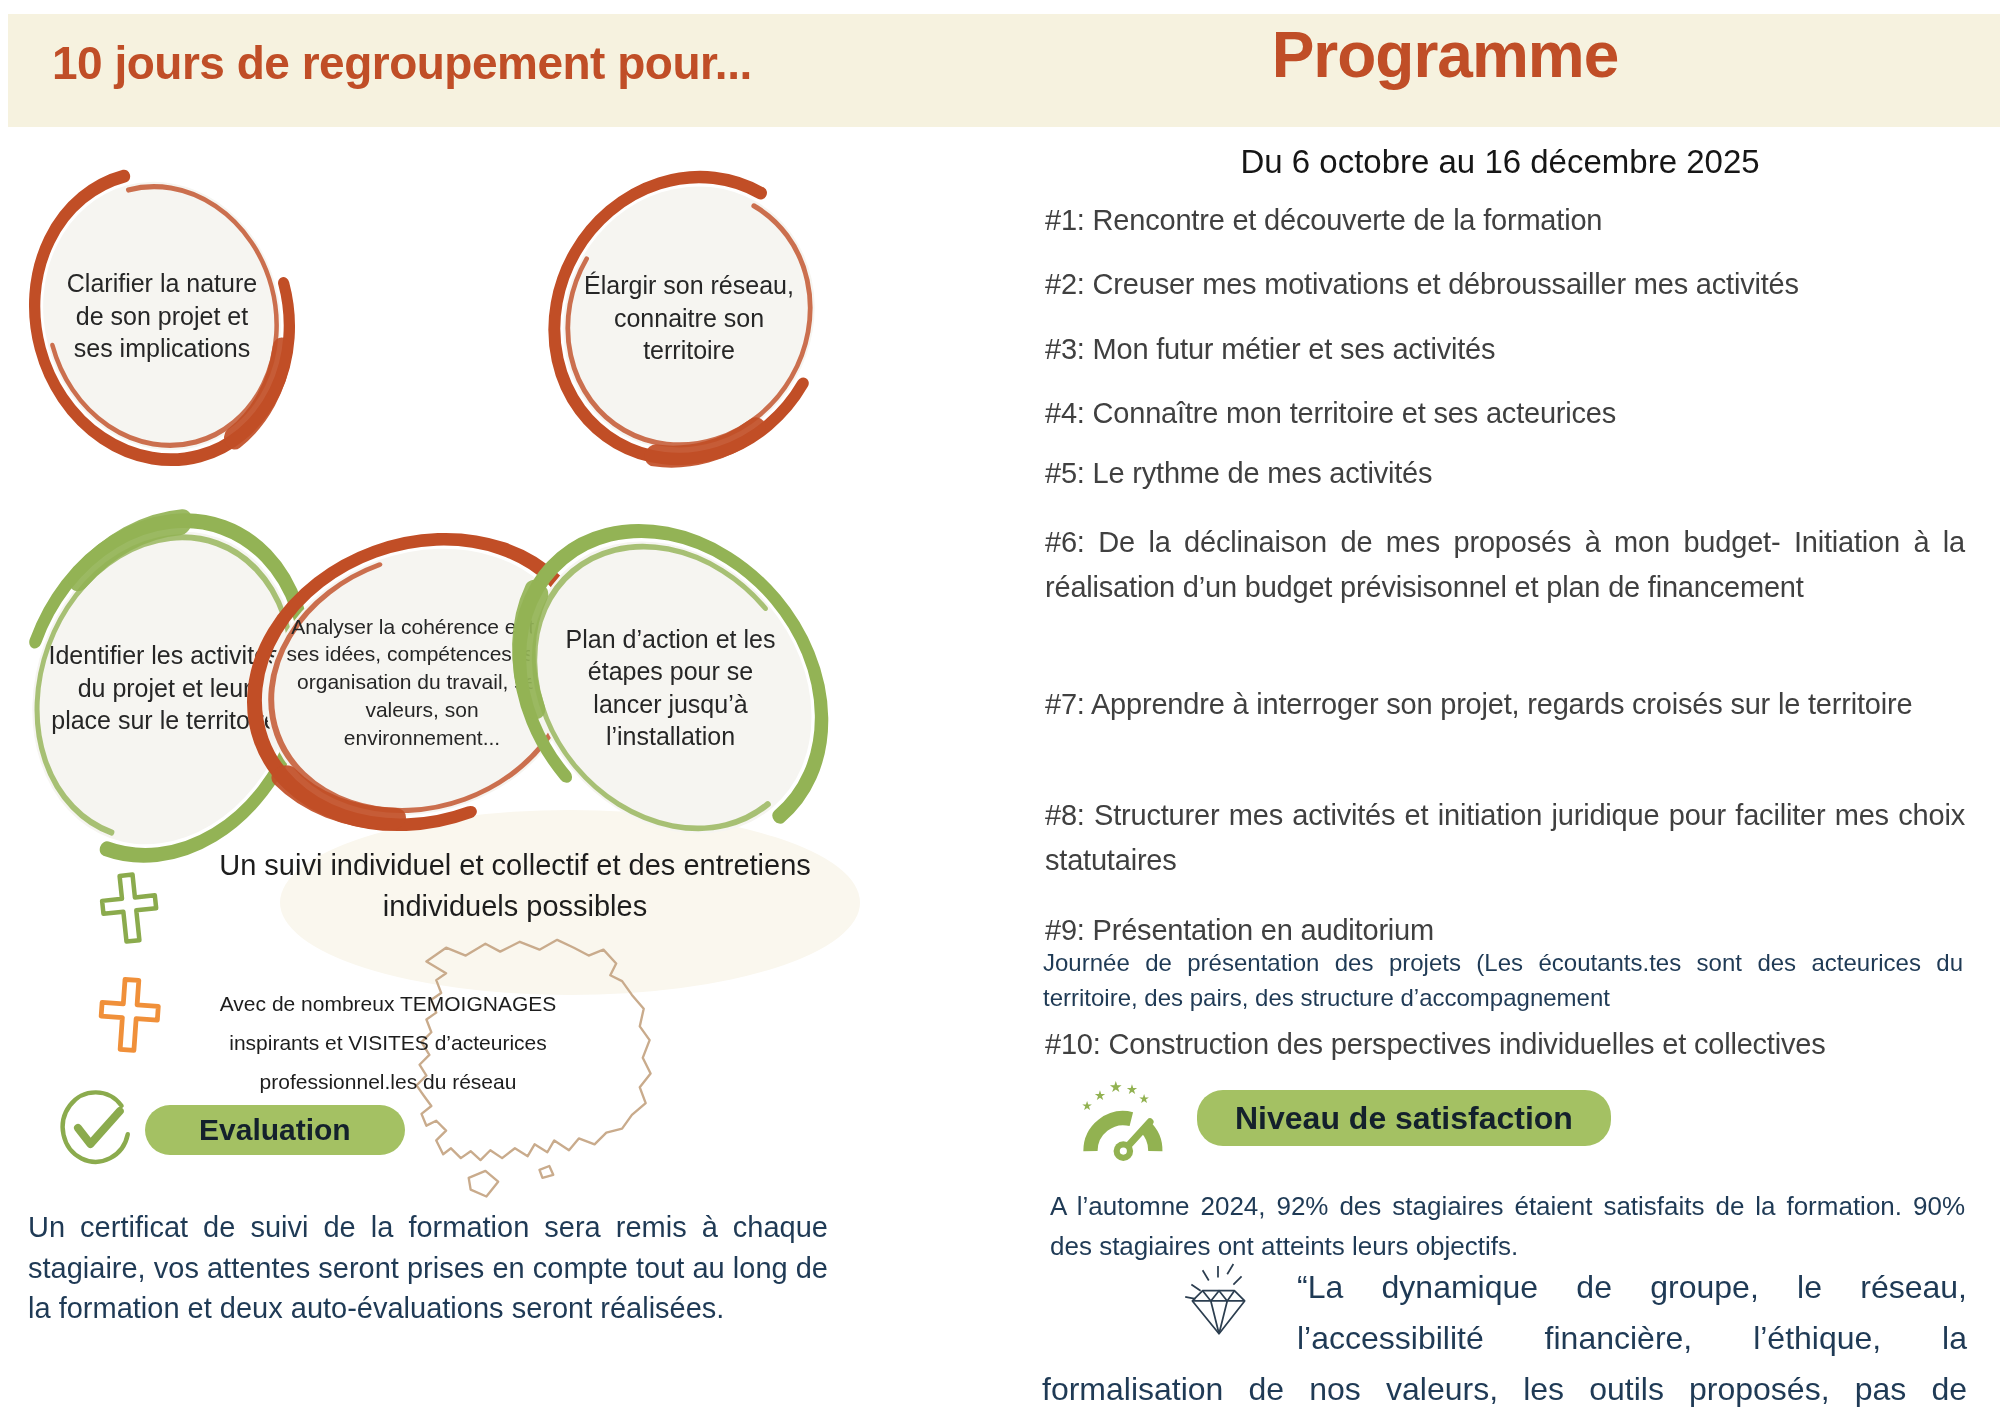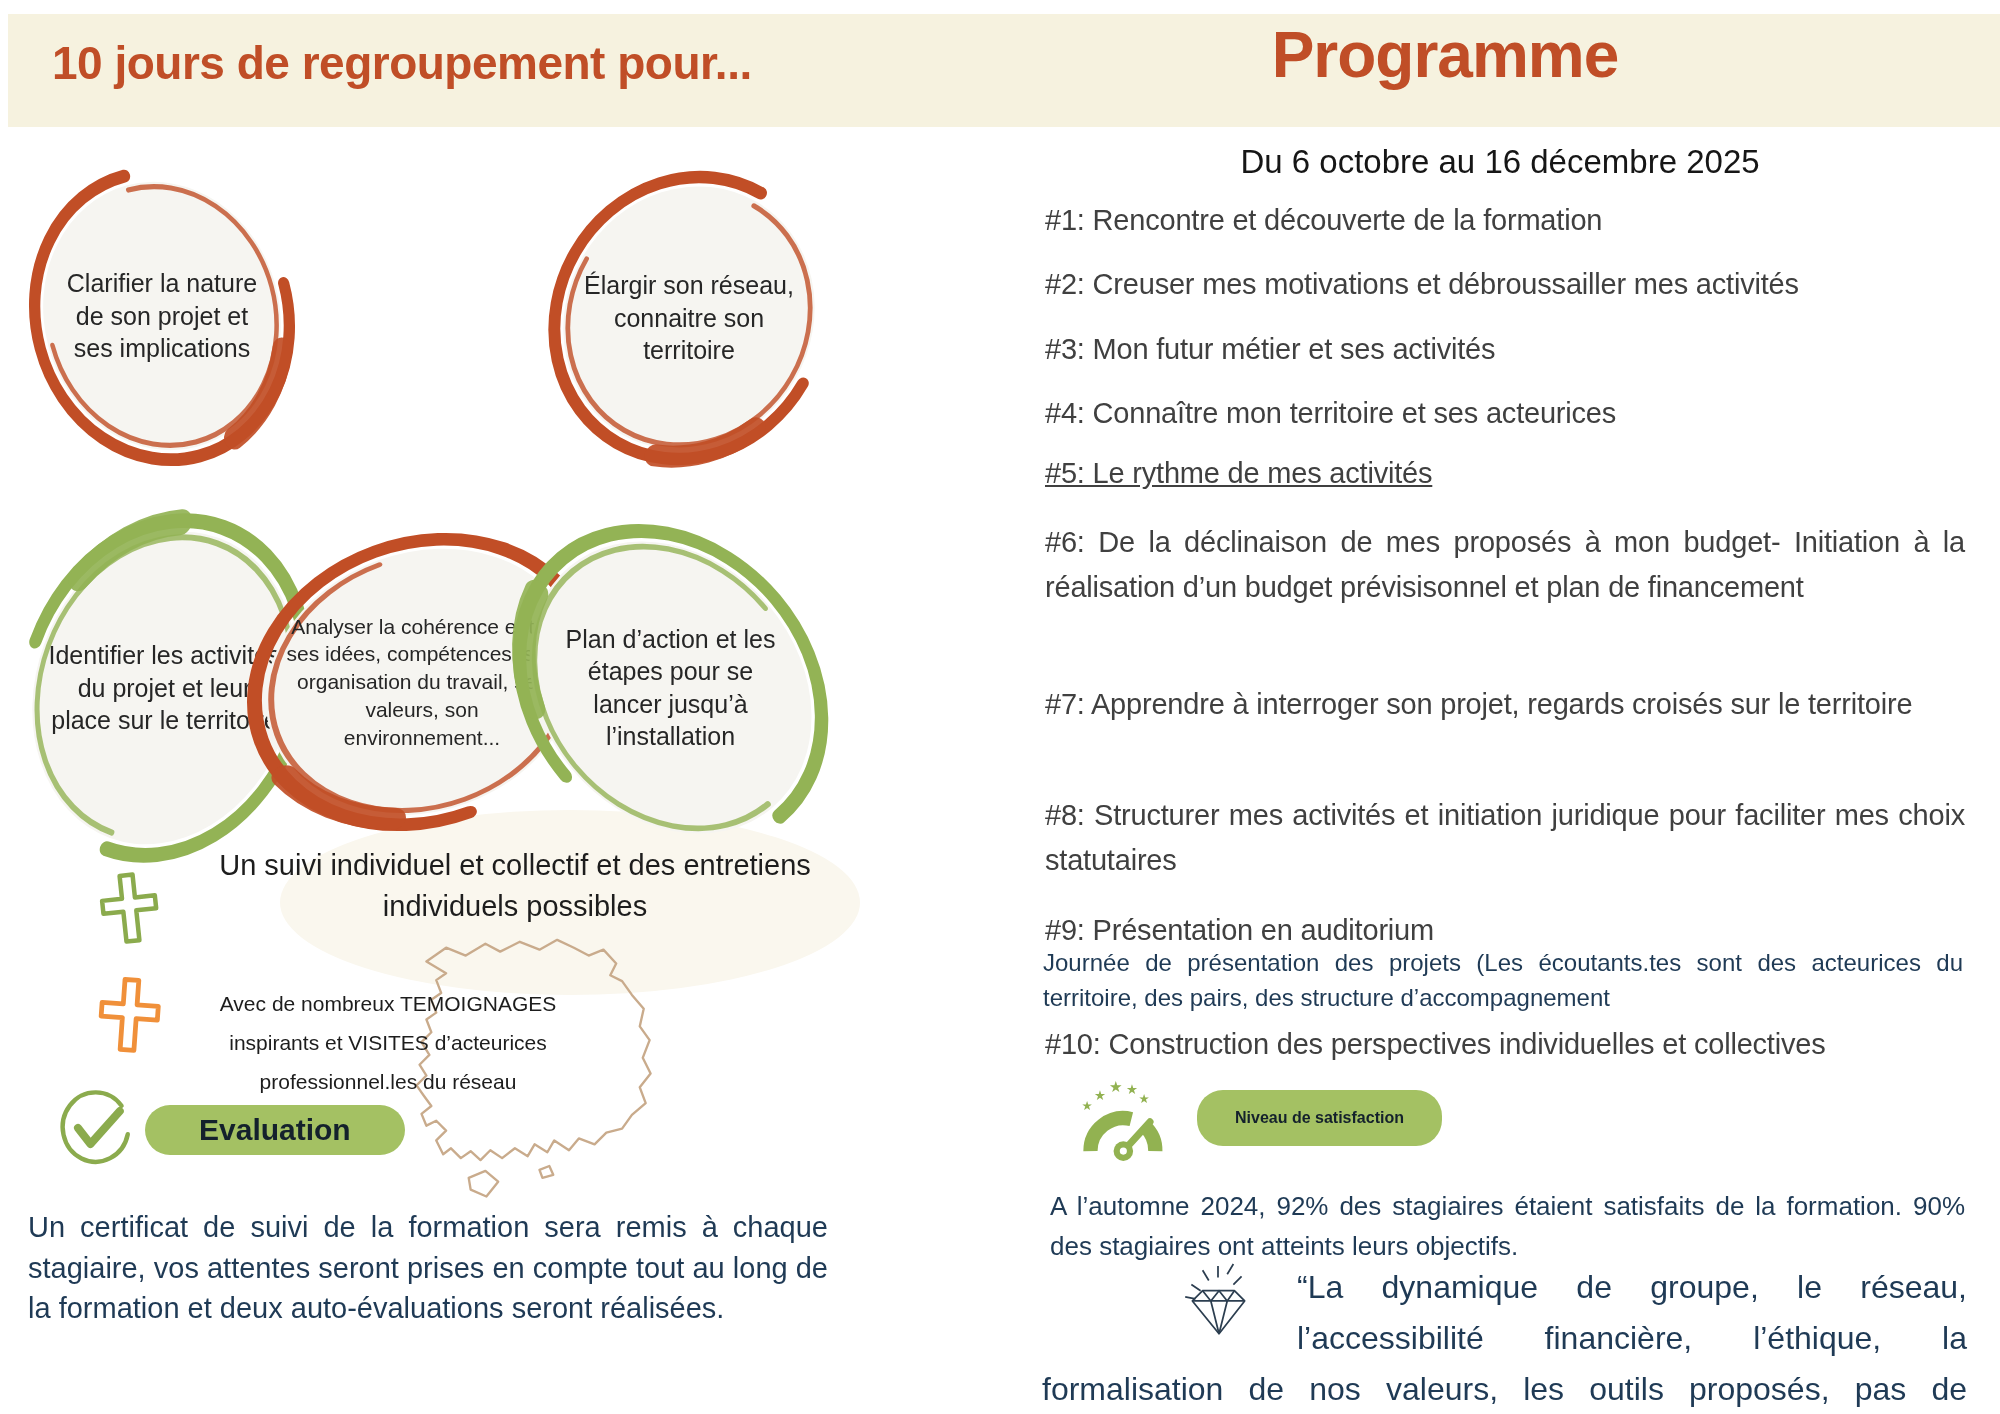--- a/index.html
+++ b/index.html
@@ -79,29 +79,29 @@
   .certificat{
     position:absolute;left:28px;top:1178px;width:800px;text-align:justify;
     font-size:29px;line-height:1.4;color:#1f3a55;
   }
   
   .item{
     position:absolute;left:1045px;width:920px;color:#404040;font-size:29px;
     line-height:1.55;letter-spacing:-0.2px;
   }
   .just{text-align:justify;}
-  .i1{top:198px;} .i2{top:262px;} .i3{top:327px;} .i4{top:391px;} .i5{top:451px;text-decoration:underline;}
+  .i1{top:198px;} .i2{top:262px;} .i3{top:327px;} .i4{top:391px;} .i5{top:451px;}
   .i6{top:520px;} .i7{top:682px;} .i8{top:793px;} .i9{top:908px;} .i10{top:1022px;}
   .note{
     position:absolute;left:1043px;top:946px;width:920px;text-align:justify;
     font-size:24px;line-height:1.45;color:#1f3a55;
   }
   .gauge-icon{position:absolute;left:1076px;top:1080px;width:100px;height:80px;}
   .gauge-icon svg{width:100%;height:100%;overflow:visible;}
-  .satisf-pill{position:absolute;left:1197px;top:1090px;font-size:16px;line-height:56px;padding:0 38px;}
+  .satisf-pill{position:absolute;left:1197px;top:1090px;font-size:32px;line-height:56px;padding:0 38px;}
   .satisf-text{
     position:absolute;left:1050px;top:1160px;width:915px;text-align:justify;
     font-size:26px;line-height:1.55;color:#1f3a55;
   }
   .quote{
     position:absolute;left:1042px;top:1262px;width:925px;text-align:justify;
     font-size:32px;line-height:1.6;color:#1f3a55;
   }
   .diamond-icon{float:left;width:255px;height:82px;}
   .diamond-icon svg{display:block;margin-left:128px;width:96px;height:82px;overflow:visible;}

